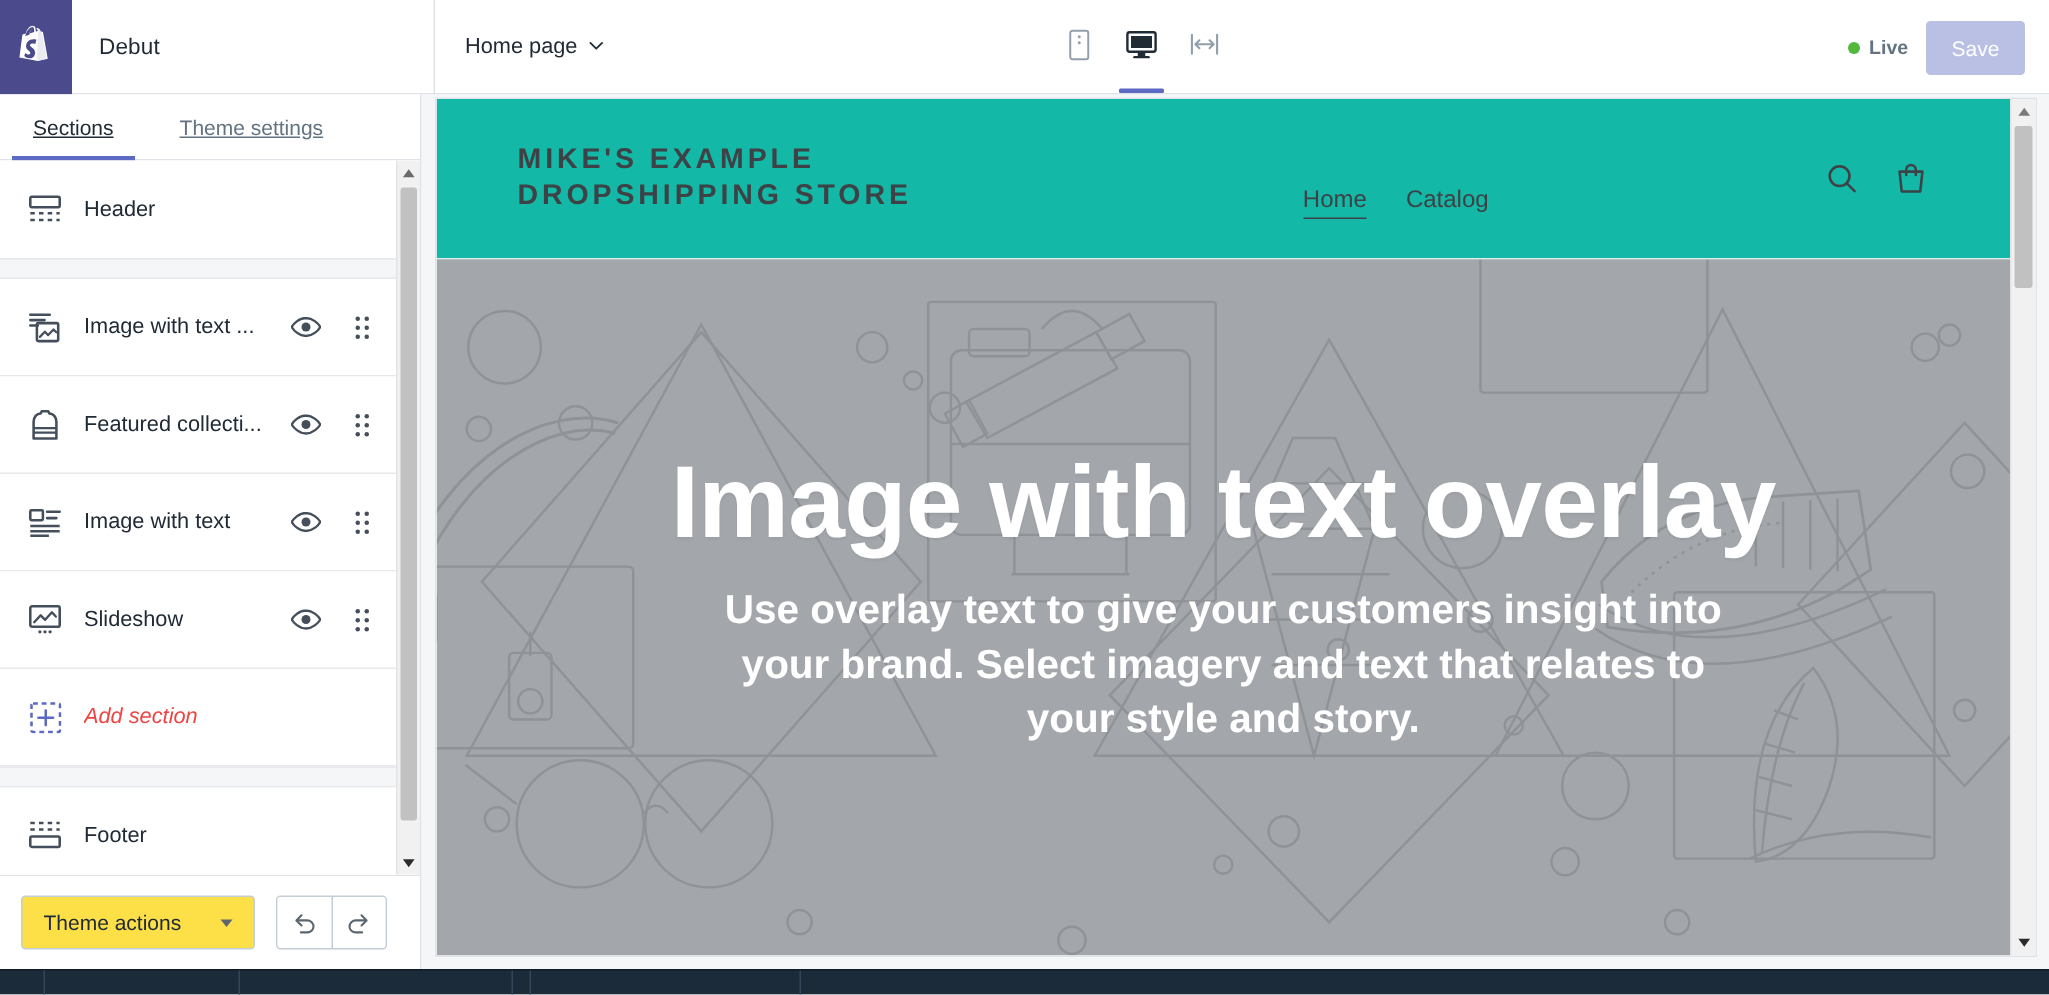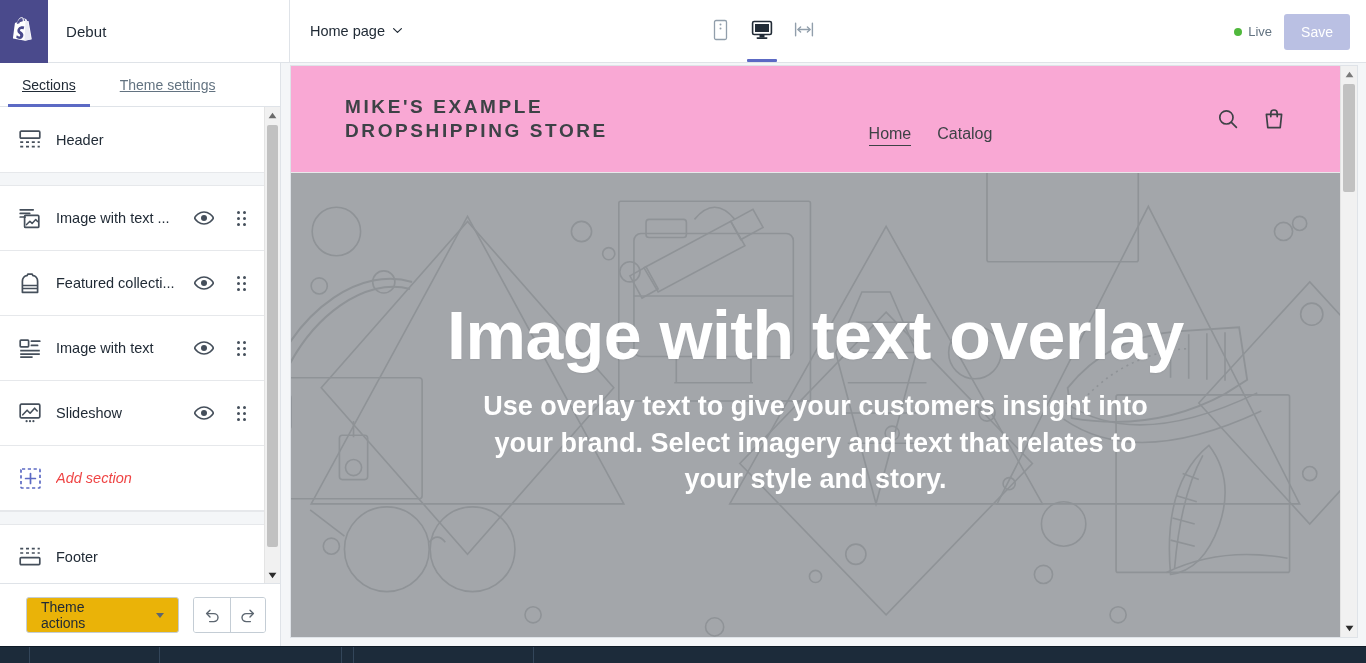--- a/index.html
+++ b/index.html
@@ -59,21 +59,21 @@
   .device-btn.active::after {
     content: ""; position: absolute; left: 2px; right: 2px; bottom: -9px;
     height: 3px; background: #5c6ac4; border-radius: 1px;
   }
   .device-btn svg { display: block; }
 
   .topbar-right {
     flex: none; display: flex; align-items: center; gap: 12px;
     padding-right: 16px; height: 63px;
   }
-  .live-indicator { display: flex; align-items: center; gap: 6px; font-size: 13px; color: #637381; }
+  .live-indicator { display: flex; align-items: center; gap: 6px; font-size: 13px; color: #637381; font-weight: bold; }
   .live-dot { width: 8px; height: 8px; border-radius: 50%; background: #50b83c; display: block; }
   .save-btn {
     height: 36px; min-width: 62px; padding: 0 17px;
     background: #bac0e3; color: #ffffff; border: none; border-radius: 3px;
     font-size: 14px; font-family: inherit; cursor: default;
     display: flex; align-items: center; justify-content: center;
   }
 
   
   .sidebar {
@@ -133,45 +133,45 @@
     background: #c1c1c1; border-radius: 2px;
   }
 
   
   .sidebar-foot {
     flex: none; height: 63px; border-top: 1px solid #dfe3e8;
     background: #ffffff; display: flex; align-items: center;
     padding: 0 14px; gap: 14px;
   }
   .theme-actions {
-    height: 36px; padding: 0 14px; background: #eab308;
+    height: 36px; padding: 0 14px; background: #fde047;
     border: 1px solid #c4cdd5; border-radius: 3px;
     display: flex; align-items: center; gap: 26px;
-    font-size: 14px; color: #212b36; cursor: pointer; margin-left: 12px;
+    font-size: 14px; color: #212b36; cursor: pointer;
   }
   .ta-caret { width: 0; height: 0; border-left: 4.5px solid transparent; border-right: 4.5px solid transparent; border-top: 5px solid #5c6670; }
   .undo-group { display: flex; border: 1px solid #c4cdd5; border-radius: 3px; overflow: hidden; height: 36px; }
   .ug-btn { width: 36px; height: 34px; display: flex; align-items: center; justify-content: center; background: #fff; cursor: pointer; color: #5c6670; }
   .ug-btn + .ug-btn { border-left: 1px solid #c4cdd5; }
   .ug-btn svg { display: block; }
 
   
   .preview-area {
     position: absolute; top: 63px; left: 281px; right: 0; bottom: 17px;
     background: #f4f6f8; padding: 2px 8px 8px 9px;
   }
   .preview-frame {
     position: relative; width: 100%; height: 100%;
     background: #ffffff; border: 1px solid #dfe3e8; overflow: hidden;
   }
   .pv-viewport { position: absolute; inset: 0 17px 0 0; overflow: hidden; background: #fff; }
 
   
   .store-header {
-    height: 107px; background: #f9a8d4; border-bottom: 1px solid #e8e9eb;
+    height: 107px; background: #14b8a6; border-bottom: 1px solid #e8e9eb;
     display: flex; align-items: center; padding: 0 54px 0 54px;
   }
   .store-title {
     font-size: 19px; font-weight: bold; color: #3d4246;
     letter-spacing: 2.6px; line-height: 24px; width: 300px; flex: none;
   }
   .store-nav { flex: 1 1 auto; display: flex; justify-content: center; gap: 26px; }
   .store-nav a {
     font-size: 16px; color: #3d4246; text-decoration: none; padding-bottom: 2px; margin-top: 32px;
   }

